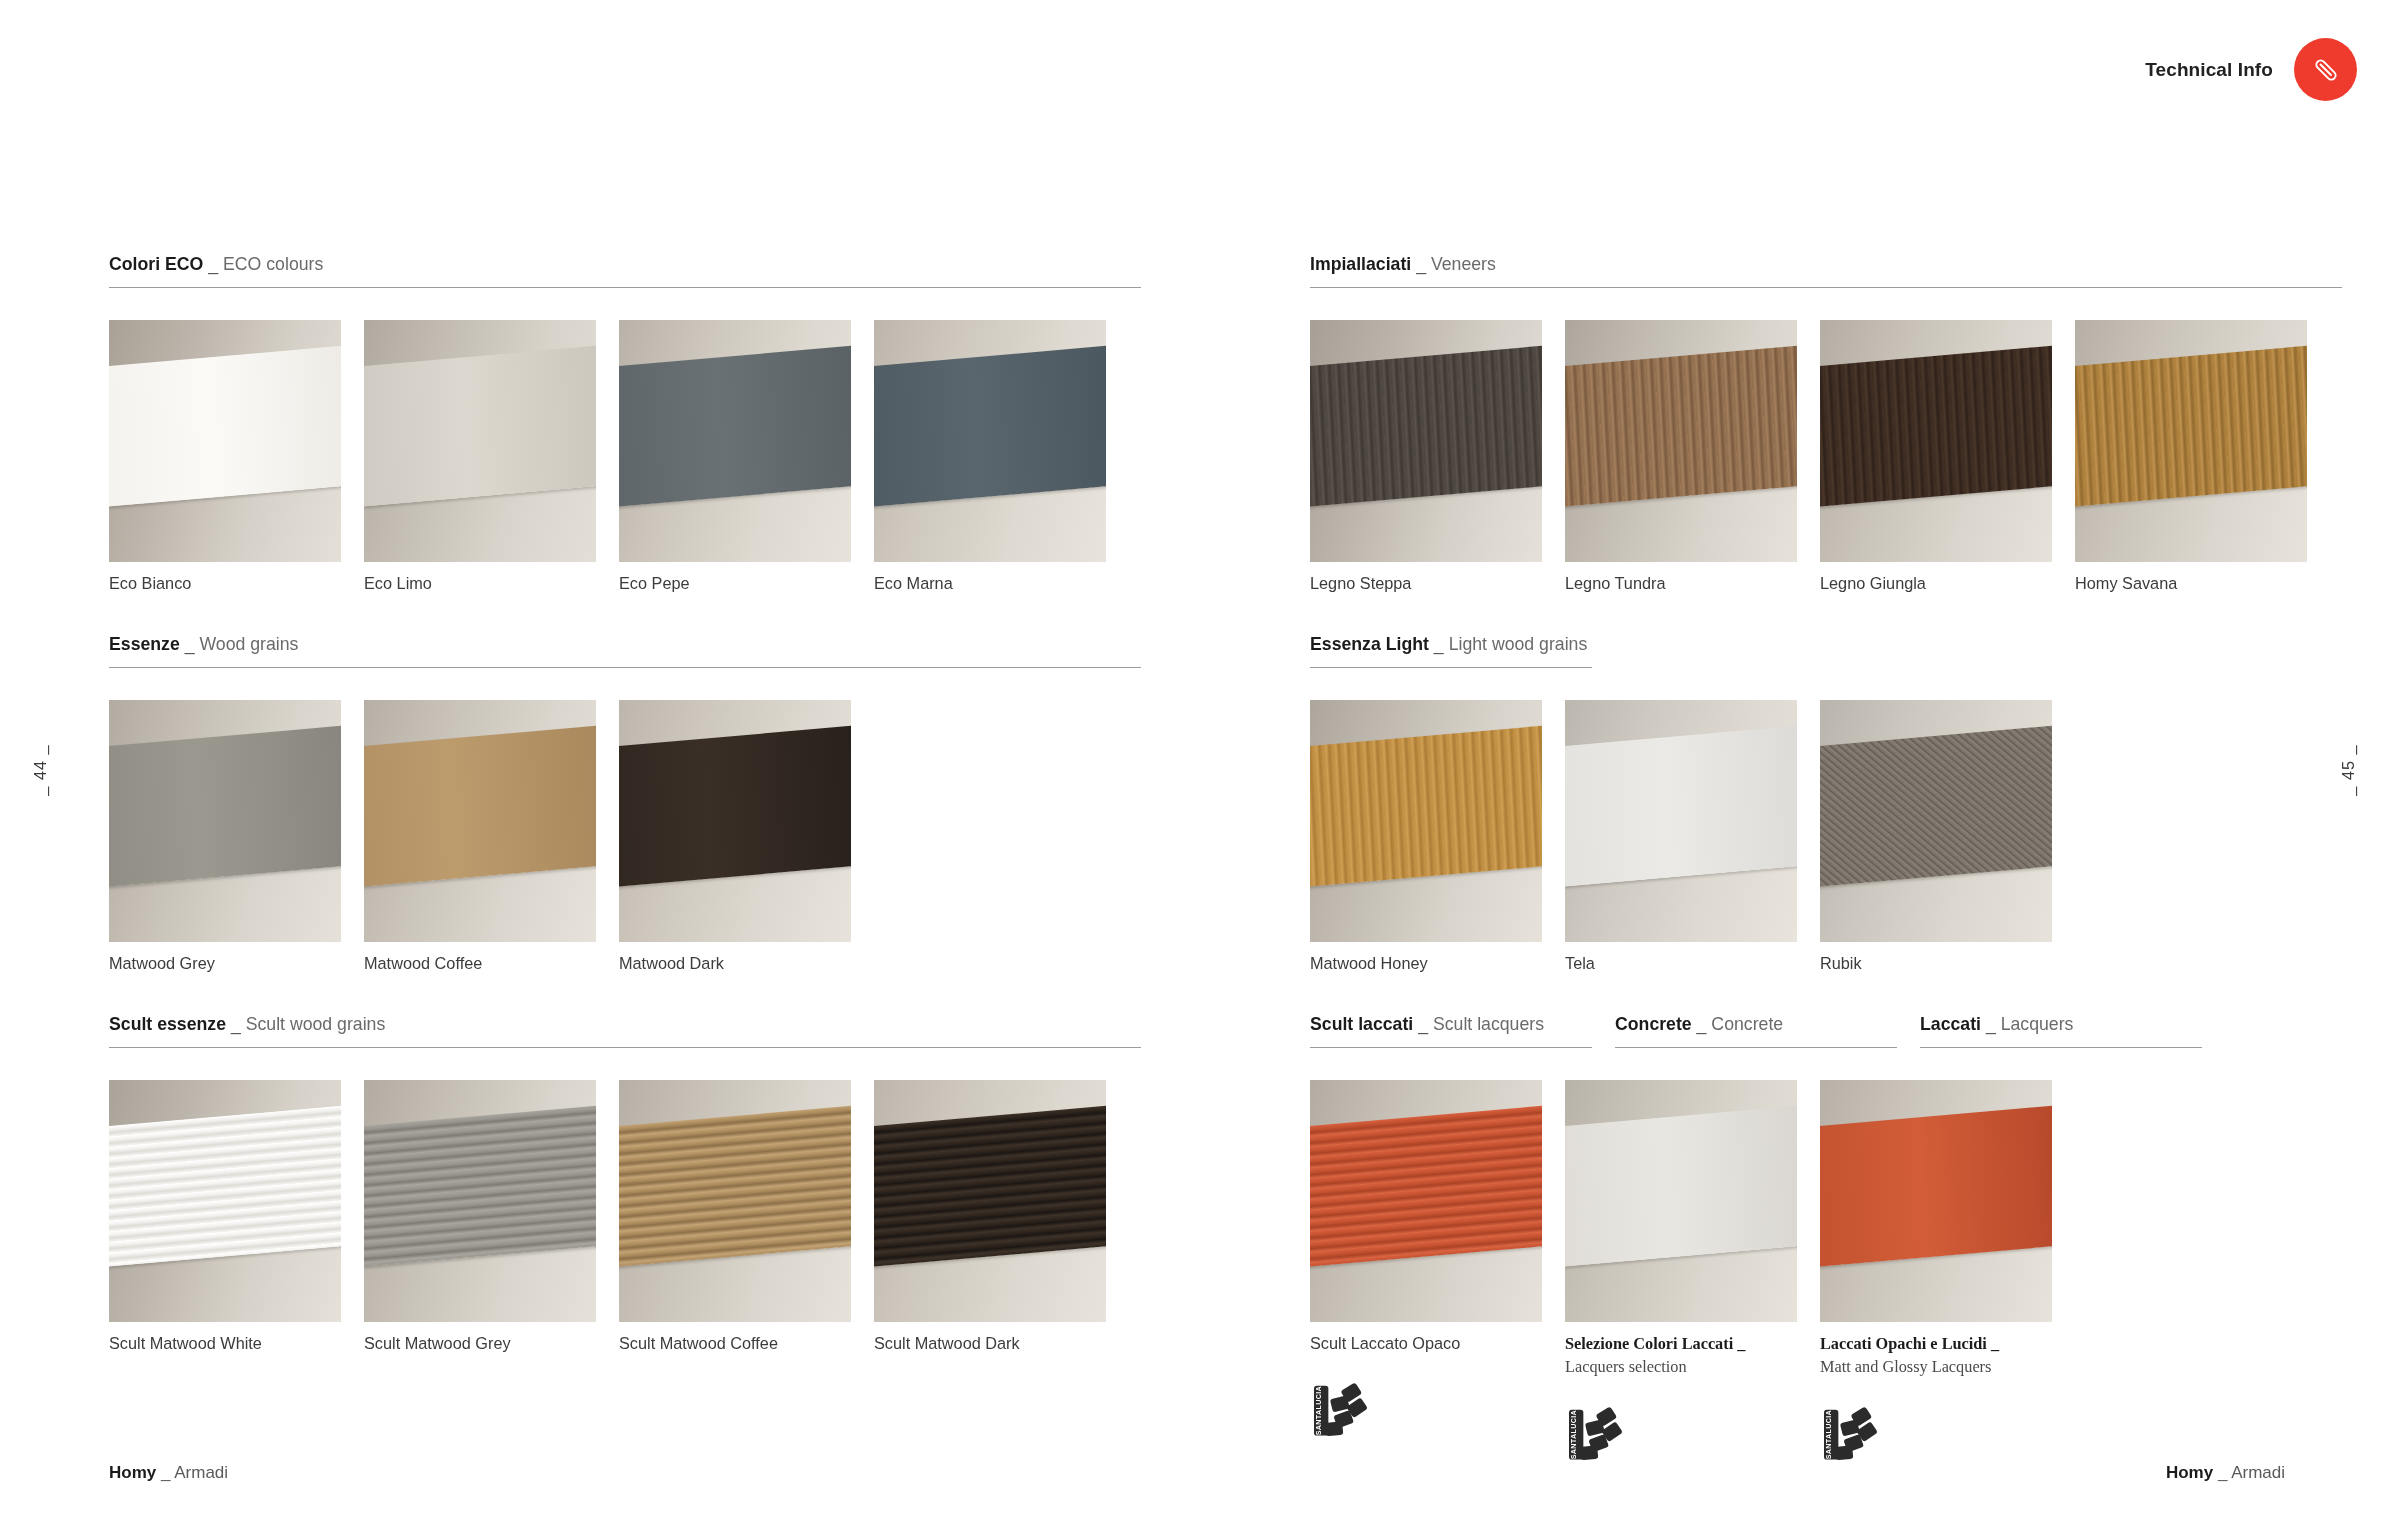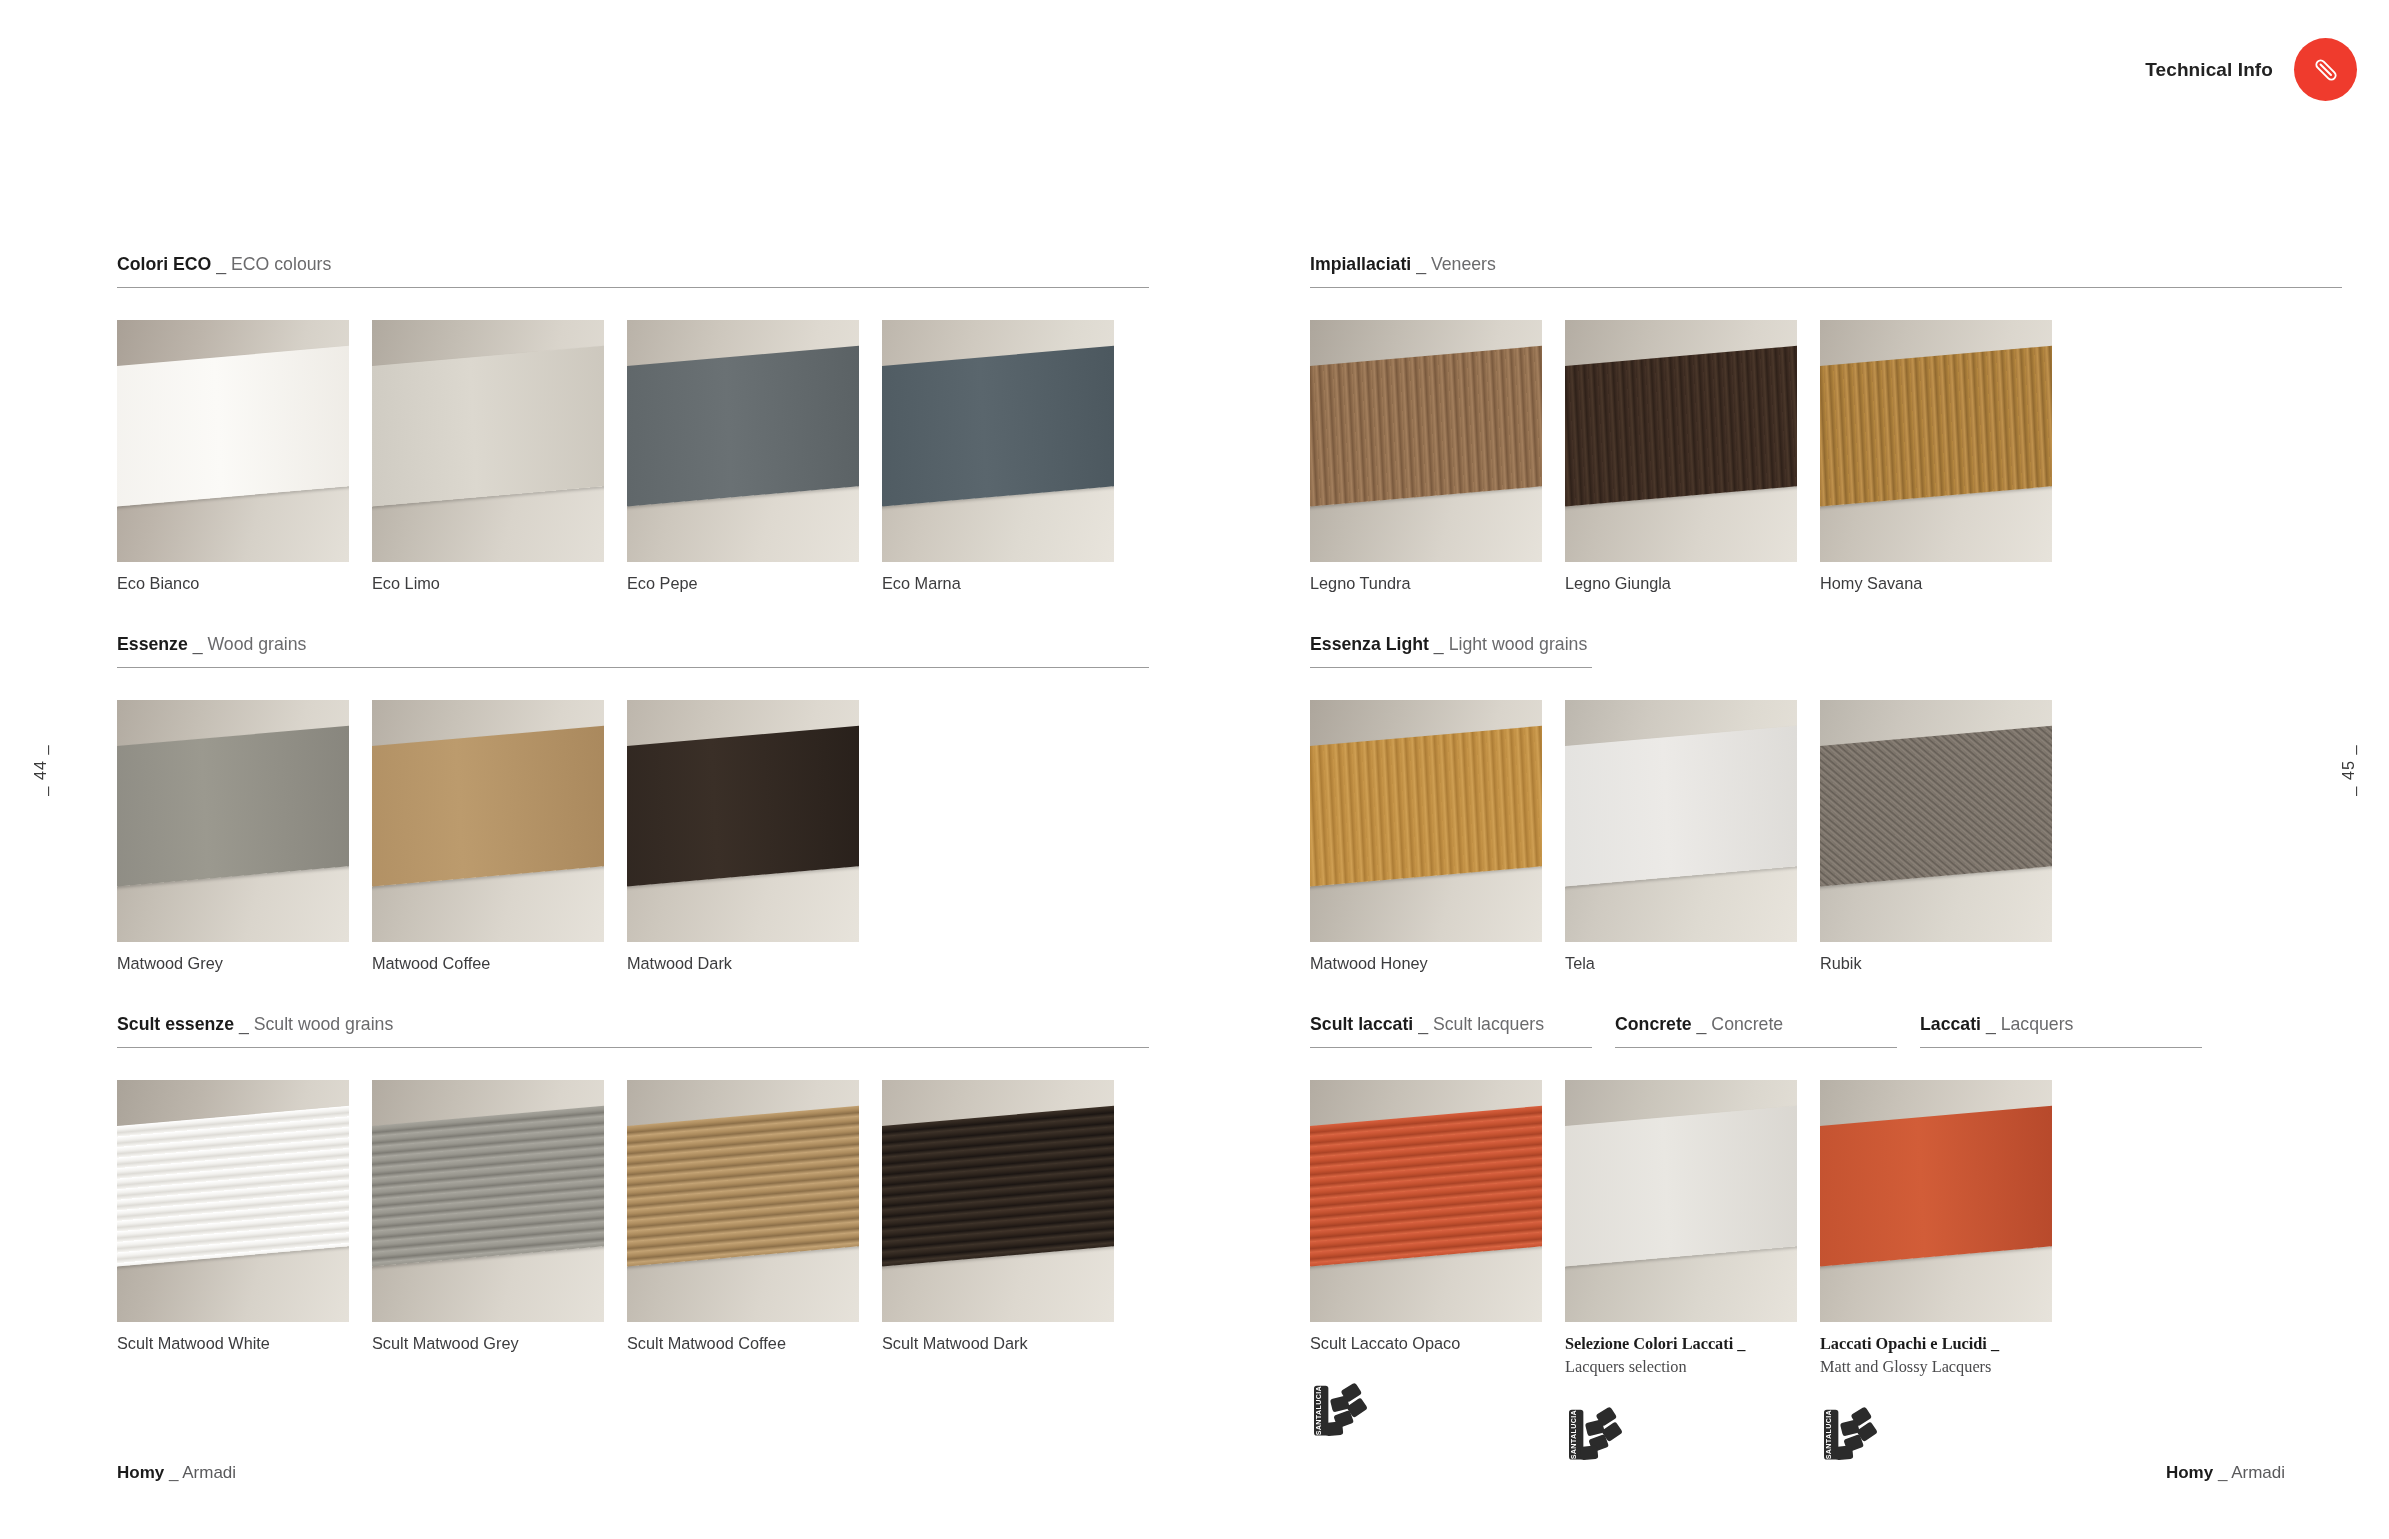--- a/index.html
+++ b/index.html
@@ -33,21 +33,21 @@
     position:absolute; top:50%;
     font-size:16.3px; color:#3a3a3a; white-space:nowrap;
     letter-spacing:1px;
   }
   .folio.left{ left:15.3px;  transform:translateY(-50%) rotate(-90deg); transform-origin:center; }
   .folio.right{ right:15.3px; transform:translateY(-50%) rotate(-90deg); transform-origin:center; }
 
   
   .spread{ position:absolute; inset:0; }
   .page{ position:absolute; top:0; bottom:0; }
-  .page.left{  left:12px;    width:1195px; }
+  .page.left{  left:4px;    width:1195px; }
   .page.right{ left:1195px; width:1195px; }
 
   .content{ position:absolute; top:253px; }
   .page.left  .content{ left:105px; }
   .page.right .content{ left:115px; }
 
   
   .sec-head{
     font-size:17.7px; line-height:1.25; white-space:nowrap;
     padding-bottom:11.5px;
@@ -246,20 +246,27 @@
   <div class="page right">
     <div class="content" id="right-content">
         <div class="group">
           <div class="headrow">
             <div class="headcell" style="width: 1032px;">
               <div class="sec-head"><span class="it">Impiallaciati</span> <span class="us">_</span> <span class="en">Veneers</span></div>
               <div class="rule"></div>
             </div>
           </div>
           <div class="row">
+            <div class="cell">
+              <div class="sw deg5">
+                <div class="bg" style="background:linear-gradient(105deg,#a79f95 0%,#bbb4aa 30%,#d6d1c8 65%,#e5e1d9 100%)"></div>
+                <div class="band" style="background:repeating-linear-gradient(92deg,#4a433e 0px,#5b524b 2.9px,#3e3833 5.7px,#554c46 9.6px)"></div>
+              </div>
+              <div class="caption "><span class="cname">Legno Steppa</span></div>
+            </div>
             <div class="cell">
               <div class="sw deg5">
                 <div class="bg" style="background:linear-gradient(105deg,#ada69c 0%,#c2bcb2 30%,#d9d4cb 65%,#e6e2da 100%)"></div>
                 <div class="band" style="background:repeating-linear-gradient(92deg,#8e6c4c 0px,#a37f5d 2.9px,#7a5a3e 5.7px,#9c7856 9.6px)"></div>
               </div>
               <div class="caption "><span class="cname">Legno Tundra</span></div>
             </div>
             <div class="cell">
               <div class="sw deg5">
                 <div class="bg" style="background:linear-gradient(105deg,#b4ada3 0%,#c7c1b7 30%,#dad5cc 65%,#e6e2da 100%)"></div>

